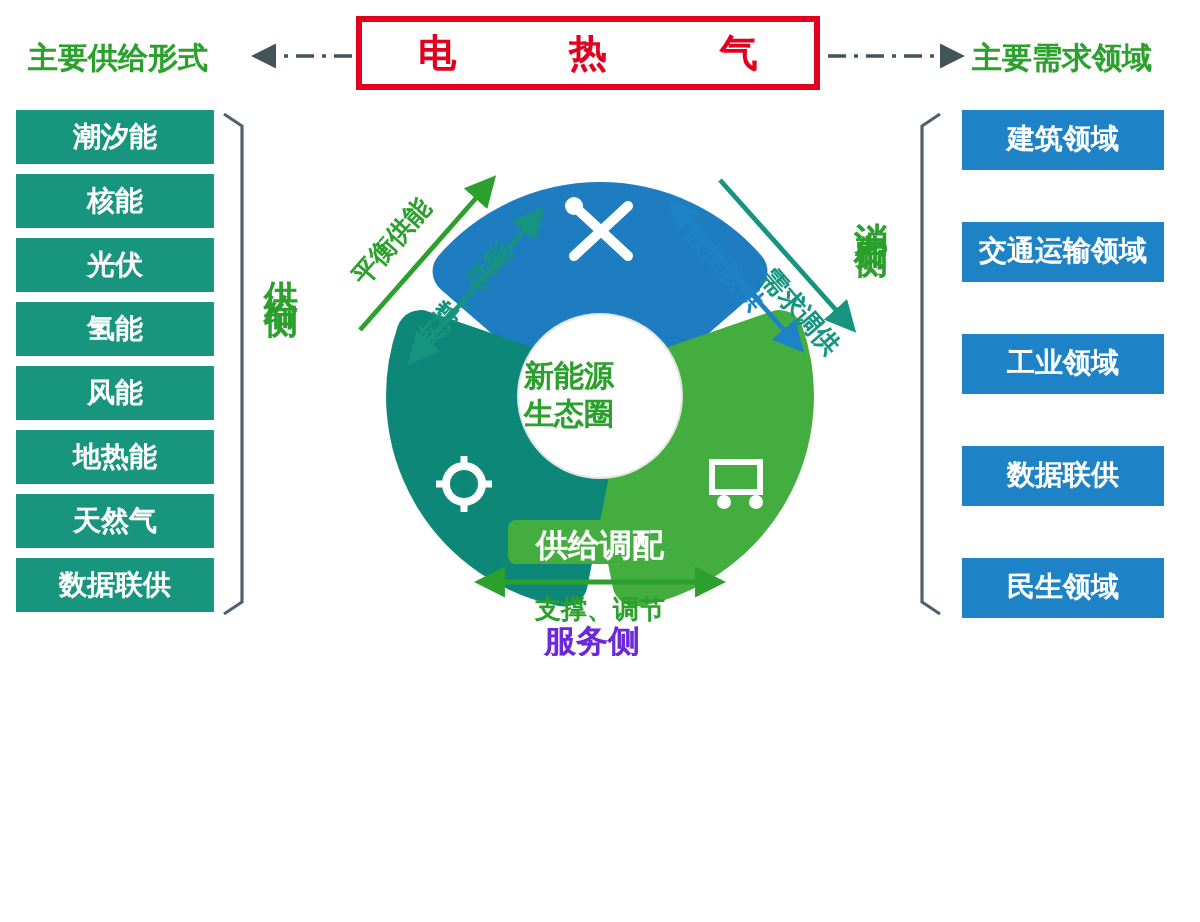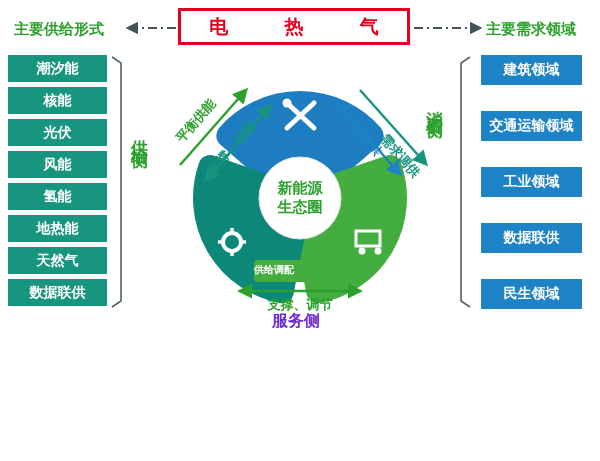--- a/index.html
+++ b/index.html
@@ -15,24 +15,24 @@
        font-size:14px;white-space:nowrap;}
   .teal-box{background:#17957e;width:99px;height:27px;}
   .blue-box{background:#1d83c6;width:101px;height:30px;}
   .side-label{position:absolute;color:#2ba02c;font-weight:bold;font-size:17px;
               writing-mode:vertical-rl;text-orientation:upright;letter-spacing:6px;}
   .vbox{position:absolute;background:#52ae32;color:#fff;font-weight:bold;font-style:italic;
         writing-mode:vertical-rl;text-orientation:upright;letter-spacing:2px;font-size:14px;
         display:flex;align-items:center;justify-content:center;top:345px;height:113px;width:34px;}
   .flow-label{position:absolute;font-size:13px;font-weight:bold;white-space:nowrap;text-align:center;}
   .teal-t{color:#16947f;} .green-t{color:#2ba02c;} .blue-t{color:#1d83c6;}
-  .core-title{position:absolute;left:262px;top:179px;width:76px;text-align:center;
+  .core-title{position:absolute;left:262px;top:179px;width:76px;
               color:#2ba02c;font-weight:bold;font-size:15px;line-height:19px;}
-  .band-label{position:absolute;left:254px;top:263px;width:92px;
-              color:#fff;font-weight:bold;font-size:10px;}
+  .band-label{position:absolute;left:254px;top:263px;width:92px;text-align:center;
+              color:#fff;font-weight:bold;font-size:16px;}
   .services-label{position:absolute;left:272px;top:311px;font-size:16px;font-weight:bold;color:#6d28d9;}
 </style>
 </head>
 <body>
 
 <div class="stage">
 
   <svg class="overlay" viewBox="0 0 600 461">
     <defs>
       <marker id="mG" viewBox="0 0 10 10" refX="8" refY="5" markerWidth="6.5" markerHeight="6.5" orient="auto-start-reverse">
@@ -97,22 +97,22 @@
   <div class="energy-box">
     <span>电</span>
     <span>热</span>
     <span>气</span>
   </div>
 
   <div class="col" style="left:8px;top:55px;">
     <div class="box teal-box">潮汐能</div>
     <div class="box teal-box">核能</div>
     <div class="box teal-box">光伏</div>
+    <div class="box teal-box">氢能</div>
     <div class="box teal-box">风能</div>
-    <div class="box teal-box">氢能</div>
     <div class="box teal-box">地热能</div>
     <div class="box teal-box">天然气</div>
     <div class="box teal-box">数据联供</div>
   </div>
   <div class="side-label" style="left:129px;top:127px;">供给侧</div>
 
   <div class="col" style="left:481px;top:55px;gap:26px;">
     <div class="box blue-box">建筑领域</div>
     <div class="box blue-box">交通运输领域</div>
     <div class="box blue-box">工业领域</div>

